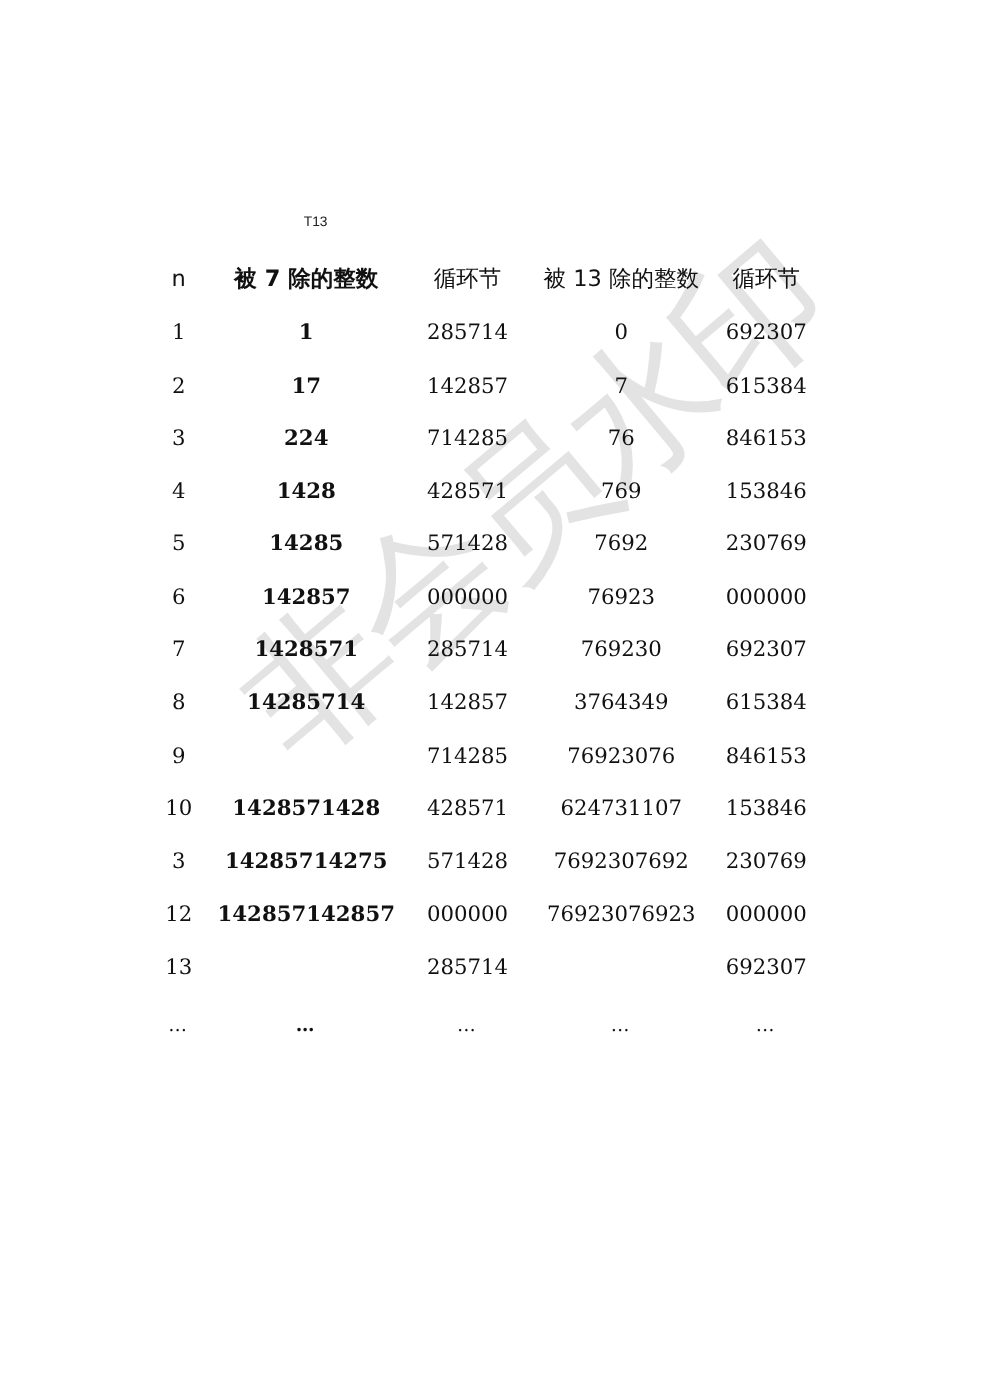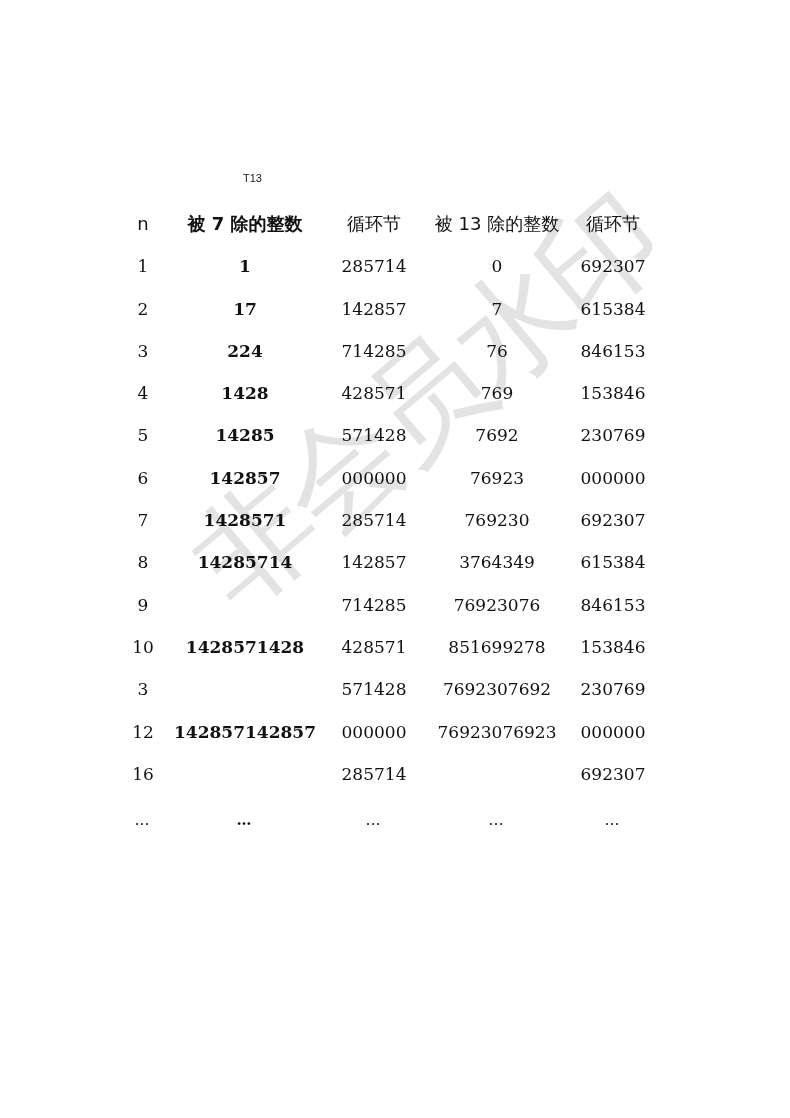--- a/index.html
+++ b/index.html
@@ -97,38 +97,39 @@
       <div class="row">
         <span class="cell c0">9</span>
         <span class="cell c2">714285</span>
         <span class="cell c3">76923076</span>
         <span class="cell c4">846153</span>
       </div>
       <div class="row">
         <span class="cell c0">10</span>
         <span class="cell c1">1428571428</span>
         <span class="cell c2">428571</span>
-        <span class="cell c3">851699278</span>
+        <span class="cell c3">624731107</span>
         <span class="cell c4">153846</span>
       </div>
       <div class="row">
         <span class="cell c0">3</span>
+        <span class="cell c1">14285714275</span>
         <span class="cell c2">571428</span>
         <span class="cell c3">7692307692</span>
         <span class="cell c4">230769</span>
       </div>
       <div class="row">
         <span class="cell c0">12</span>
         <span class="cell c1">142857142857</span>
         <span class="cell c2">000000</span>
         <span class="cell c3">76923076923</span>
         <span class="cell c4">000000</span>
       </div>
       <div class="row">
-        <span class="cell c0">16</span>
+        <span class="cell c0">13</span>
         <span class="cell c2">285714</span>
         <span class="cell c4">692307</span>
       </div>
     </div>
   <div class="row dots">
     <span class="cell c0">…</span>
     <span class="cell c1">…</span>
     <span class="cell c2">…</span>
     <span class="cell c3">…</span>
     <span class="cell c4">…</span>

